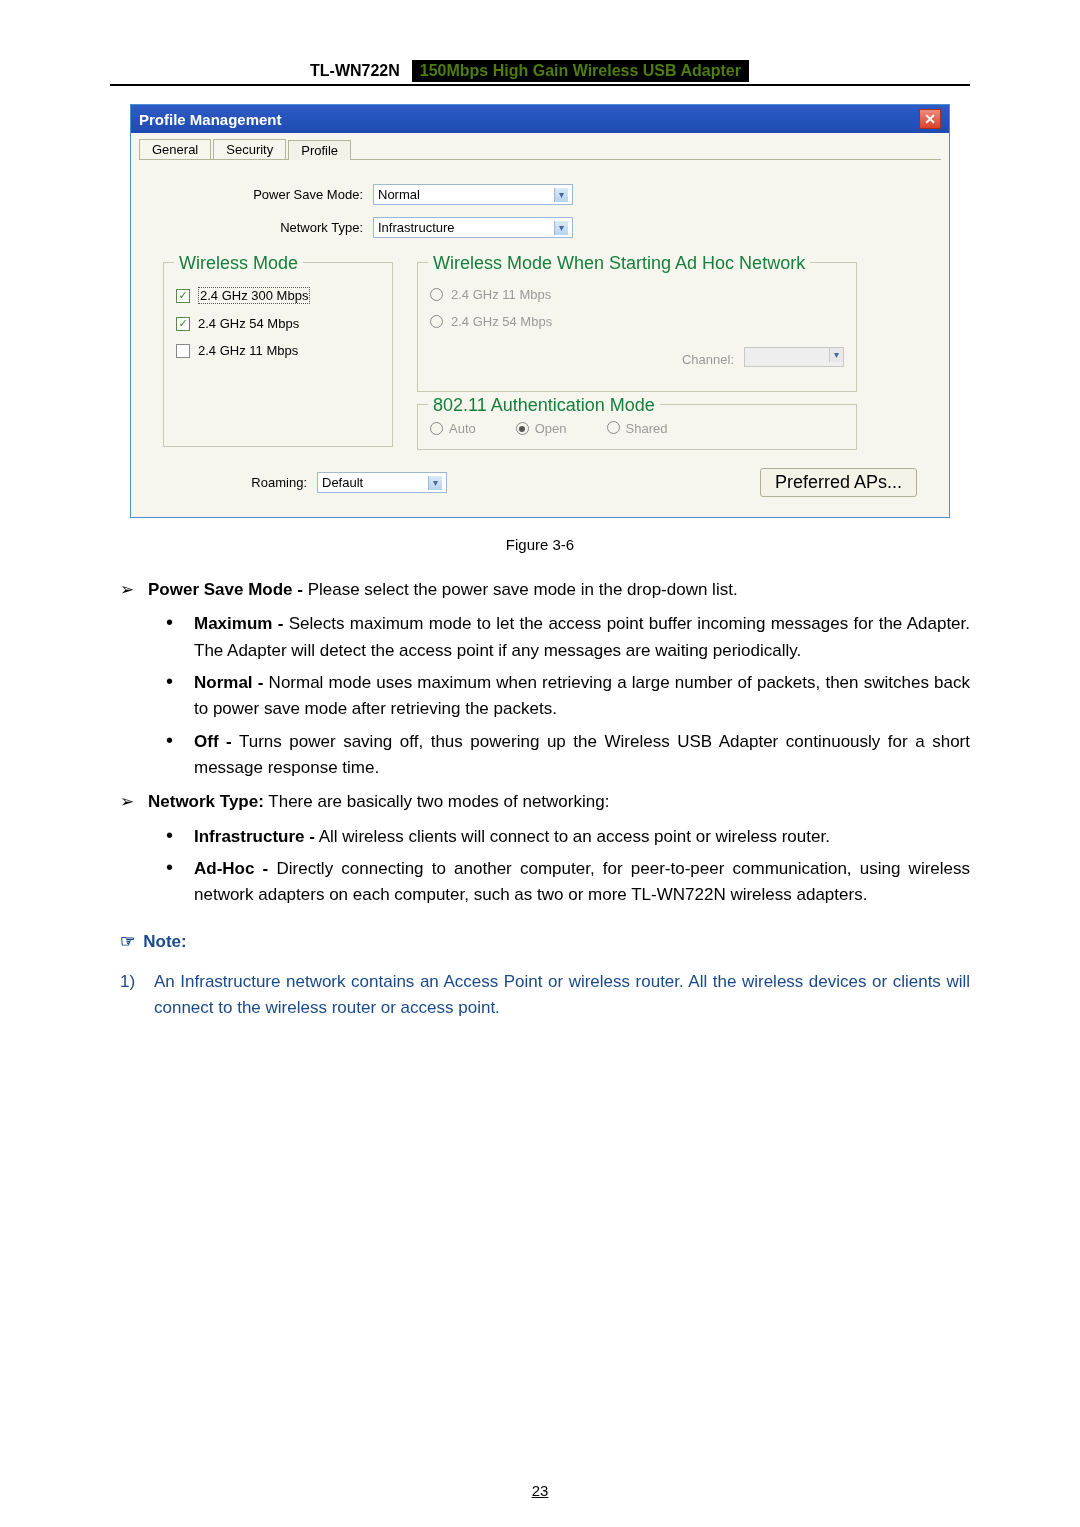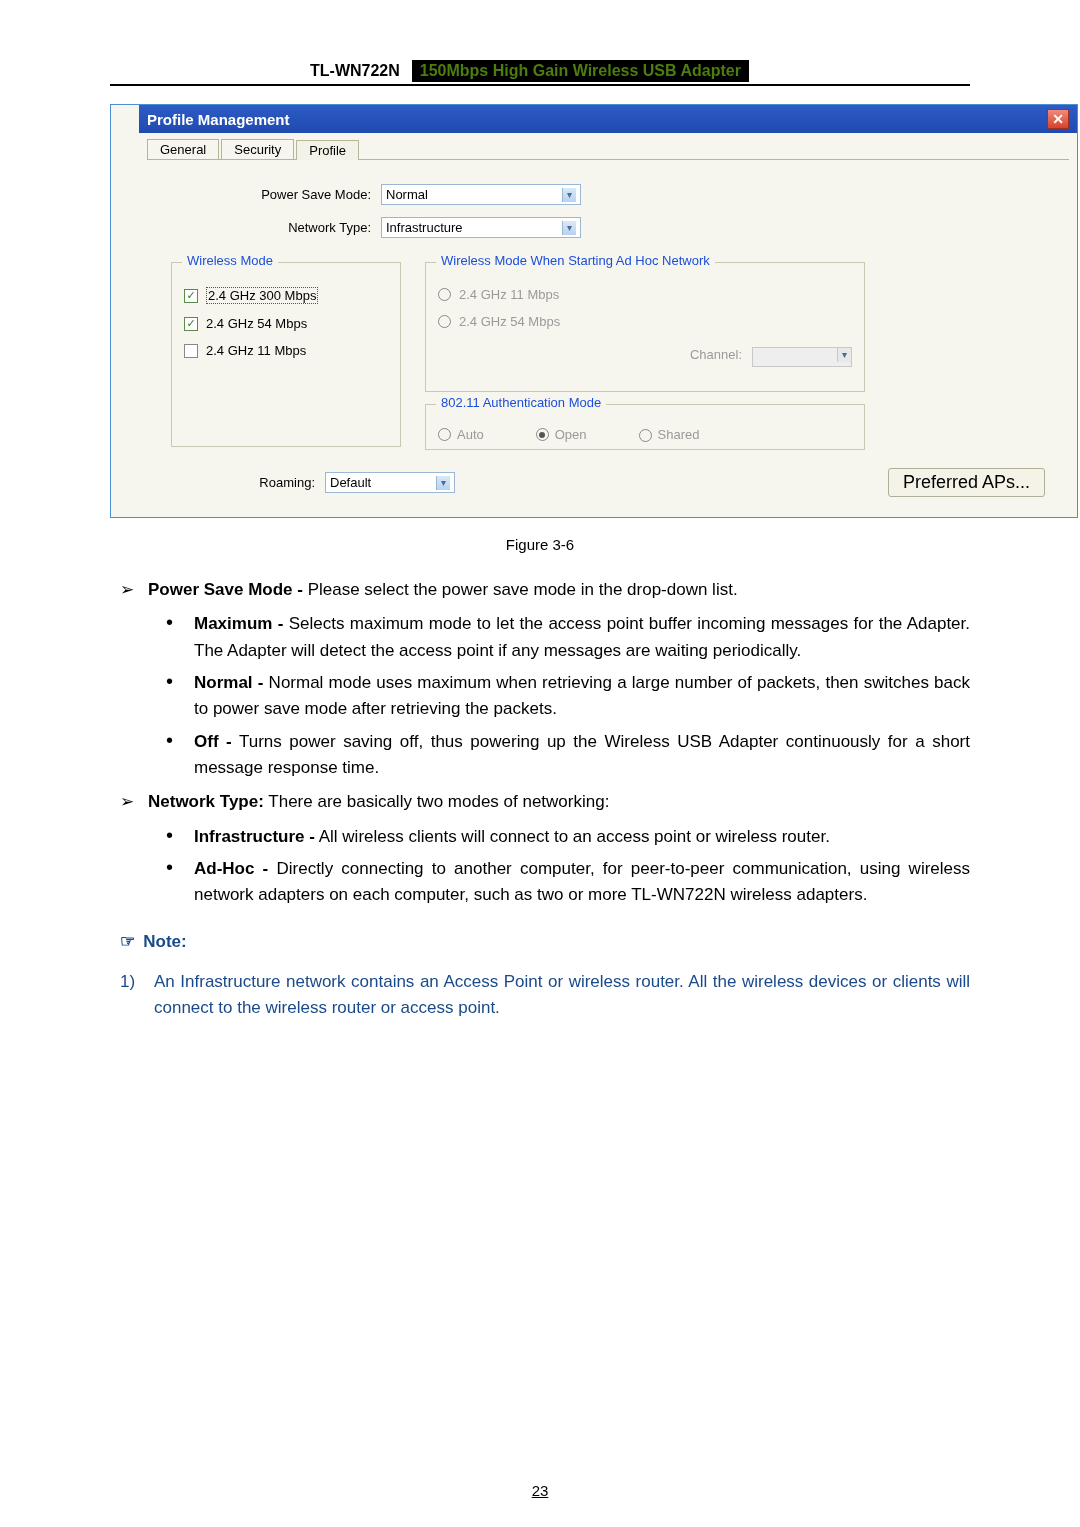--- a/index.html
+++ b/index.html
@@ -1,46 +1,46 @@
 <!DOCTYPE html>
 <html><head>
 <meta charset="utf-8">
 <style>
 * { box-sizing: border-box; margin: 0; padding: 0; }
 body { width: 1080px; height: 1527px; background: #fff; font-family: Arial, sans-serif; position: relative; }
 .page { padding: 60px 110px 30px 110px; }
 .header-row { display: flex; align-items: center; border-bottom: 2px solid #000; padding-bottom: 2px; margin-bottom: 18px; }
 .model { font-weight: bold; font-size: 16px; margin-left: 200px; }
 .black-bar { background: #000; color: #4d7c0f; font-weight: bold; font-size: 16px; padding: 2px 8px; margin-left: 12px; }
-.dialog { border: 1px solid #4b8ed2; width: 968px; margin: 0 auto 18px auto; background: #f7f6ee; padding-left: 28px; }
+.dialog { border: 1px solid #4b8ed2; width: 820px; margin: 0 auto 18px auto; background: #f7f6ee; }
 .dlg-title { background: linear-gradient(#2e5bc5,#1f4bb0); color: #fff; font-weight: bold; padding: 4px 8px; font-size: 15px; display: flex; justify-content: space-between; align-items: center; }
 .close-box { width: 22px; height: 20px; background: linear-gradient(#f08a7a,#d9422a); border: 1px solid #a03020; text-align: center; line-height: 18px; font-weight: bold; color: #fff; font-size: 14px; }
 .tab-row { display: flex; gap: 2px; padding: 6px 8px 0 8px; }
 .tab { border: 1px solid #b5b59a; padding: 2px 12px; font-size: 13px; background: #f7f6ee; border-bottom: none; }
 .tab.active { background: #f3f2e8; position: relative; top: 1px; }
 .tab-body { border-top: 1px solid #b5b59a; margin: 0 8px 10px 8px; padding: 24px 24px 10px 24px; }
 .form-row { display: flex; align-items: center; margin-bottom: 12px; }
 .form-label { width: 200px; text-align: right; margin-right: 10px; font-size: 13px; }
 .select-box { border: 1px solid #9ab7d6; background: #fff; font-size: 13px; padding: 2px 4px; width: 200px; display: inline-flex; justify-content: space-between; align-items: center; }
 .drop-arrow { width: 14px; height: 14px; background: linear-gradient(#dae9f7,#b7d3ef); border-left: 1px solid #9ab7d6; text-align: center; font-size: 10px; color: #4a6a9a; line-height: 14px; }
 .groups { display: flex; gap: 24px; margin-top: 24px; }
 .fieldset { border: 1px solid #c9c8b0; padding: 12px; font-size: 13px; position: relative; }
-.fieldset .legend { position: absolute; top: -10px; left: 10px; background: #f7f6ee; padding: 0 5px; color: #1d4ed8; font-size: 13px; }
+.fieldset .legend { position: absolute; top: -10px; left: 10px; background: #f7f6ee; padding: 0 5px; color: #15803d; font-size: 18px; }
 .fs1 { width: 230px; height: 185px; }
 .fs2 { width: 440px; height: 130px; }
 .fs3 { width: 440px; height: 46px; }
 .check-row { display: flex; align-items: center; margin: 12px 0; gap: 8px; }
 .check { width: 14px; height: 14px; border: 1px solid #5b8a4a; display: inline-flex; align-items: center; justify-content: center; font-size: 11px; color: #2a7a2a; background: #fff; }
 .radio { width: 13px; height: 13px; border: 1px solid #888; border-radius: 50%; display: inline-flex; align-items: center; justify-content: center; }
 .radio.sel::after { content: ''; width: 6px; height: 6px; background: #555; border-radius: 50%; }
 .disabled { color: #9a9a9a; }
-.channel-row { display: flex; align-items: flex-start; gap: 10px; margin-top: 18px; justify-content: flex-end; }
+.channel-row { display: flex; align-items: flex-end; gap: 10px; margin-top: 18px; justify-content: flex-end; }
 .channel-box { border: 1px solid #c8c8c8; background: #eee; width: 100px; height: 20px; display: inline-flex; justify-content: flex-end; }
 .channel-box .drop-arrow { border-left: 1px solid #c8c8c8; background: #e8e8e8; }
-.auth-row { display: flex; gap: 52px; align-items: center; margin-top: 10px; }
+.auth-row { display: flex; gap: 40px; align-items: center; margin-top: 4px; }
 .roaming-row { display: flex; align-items: center; margin-top: 18px; }
 .btn { border: 1px solid #b0b098; background: #f5f3e8; padding: 3px 14px; font-size: 18px; border-radius: 3px; }
 .bottom-btns { display: flex; justify-content: flex-end; gap: 10px; padding: 10px; border-top: 1px solid #ddd; }
 .ok-btn { border: 2px solid #4a8ac8; padding: 2px 24px; }
 .fig-caption { text-align: center; font-size: 15px; margin: 10px 0 24px 0; }
 .content { font-size: 17px; line-height: 1.55; }
 .l1 { margin: 8px 0 8px 10px; display: flex; }
 .l1-mark { width: 28px; }
 .l2 { margin: 6px 0 6px 56px; display: flex; }
 .l2-mark { width: 28px; font-size: 20px; line-height: 1.1; }
@@ -124,21 +124,21 @@
             <div class="legend">802.11 Authentication Mode</div>
             <div class="auth-row disabled">
               <span style="display:flex;gap:6px;align-items:center">
                   <span class="radio"></span>
                   <span>Auto</span>
                 </span>
               <span style="display:flex;gap:6px;align-items:center">
                   <span class="radio sel"></span>
                   <span>Open</span>
                 </span>
-              <span style="display:flex;gap:6px;align-items:flex-end">
+              <span style="display:flex;gap:6px;align-items:flex-start">
                   <span class="radio"></span>
                   <span>Shared</span>
                 </span>
             </div>
           </div>
         </div>
       </div>
 
       <div class="roaming-row">
         <span class="form-label" style="width:144px">Roaming:</span>

